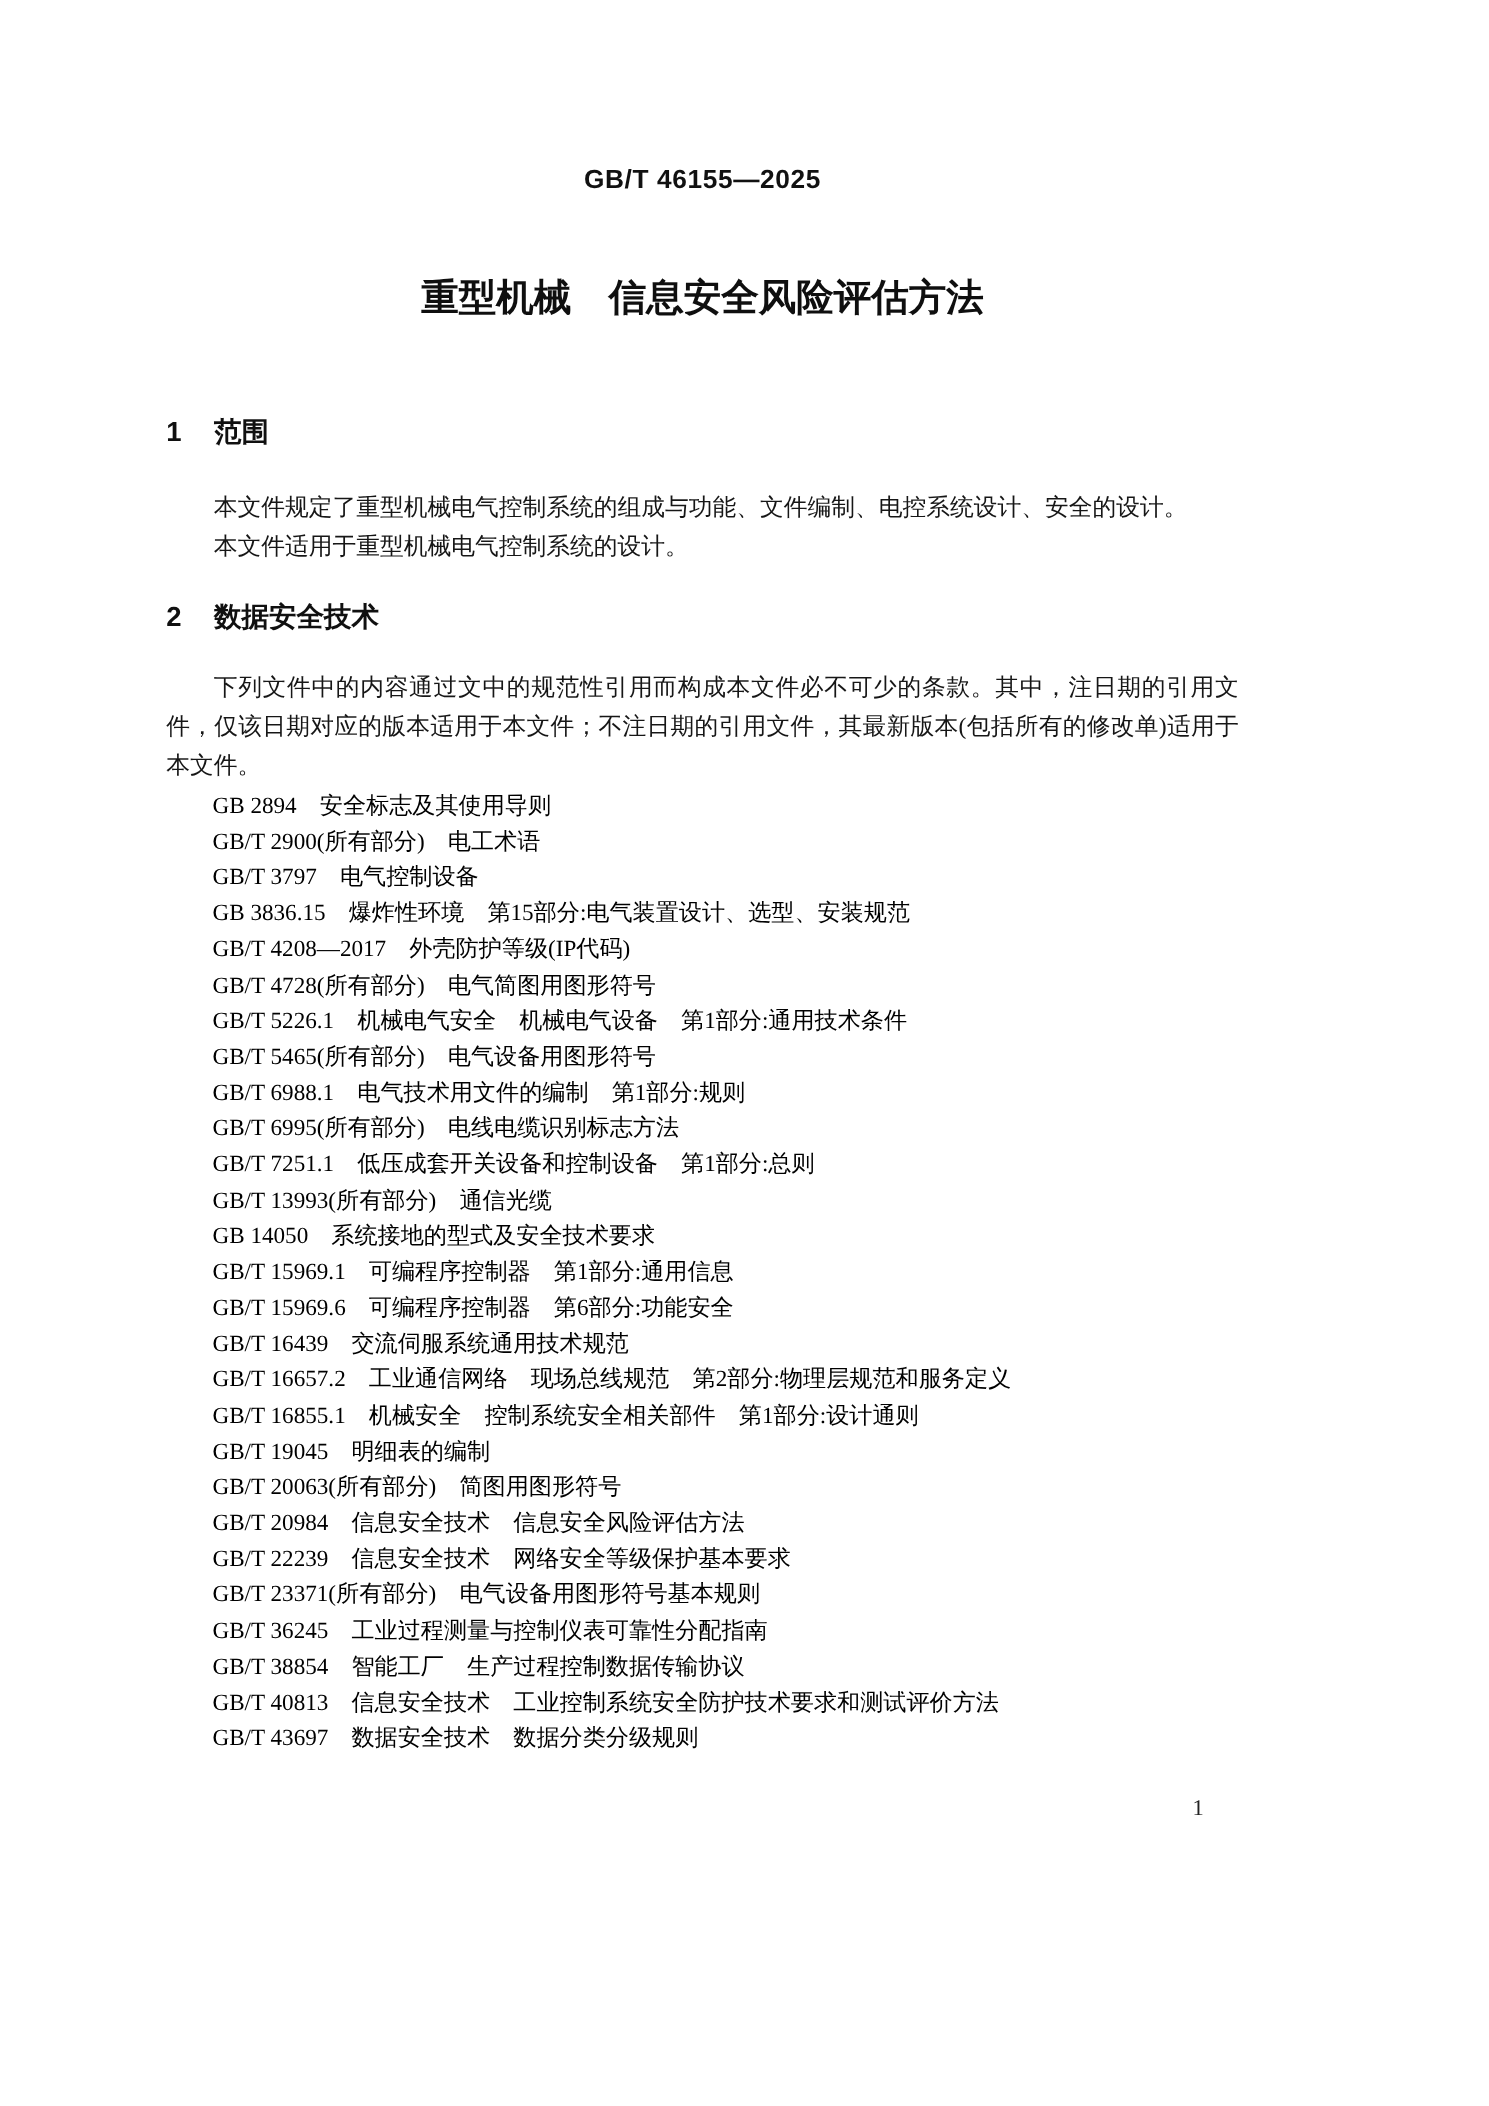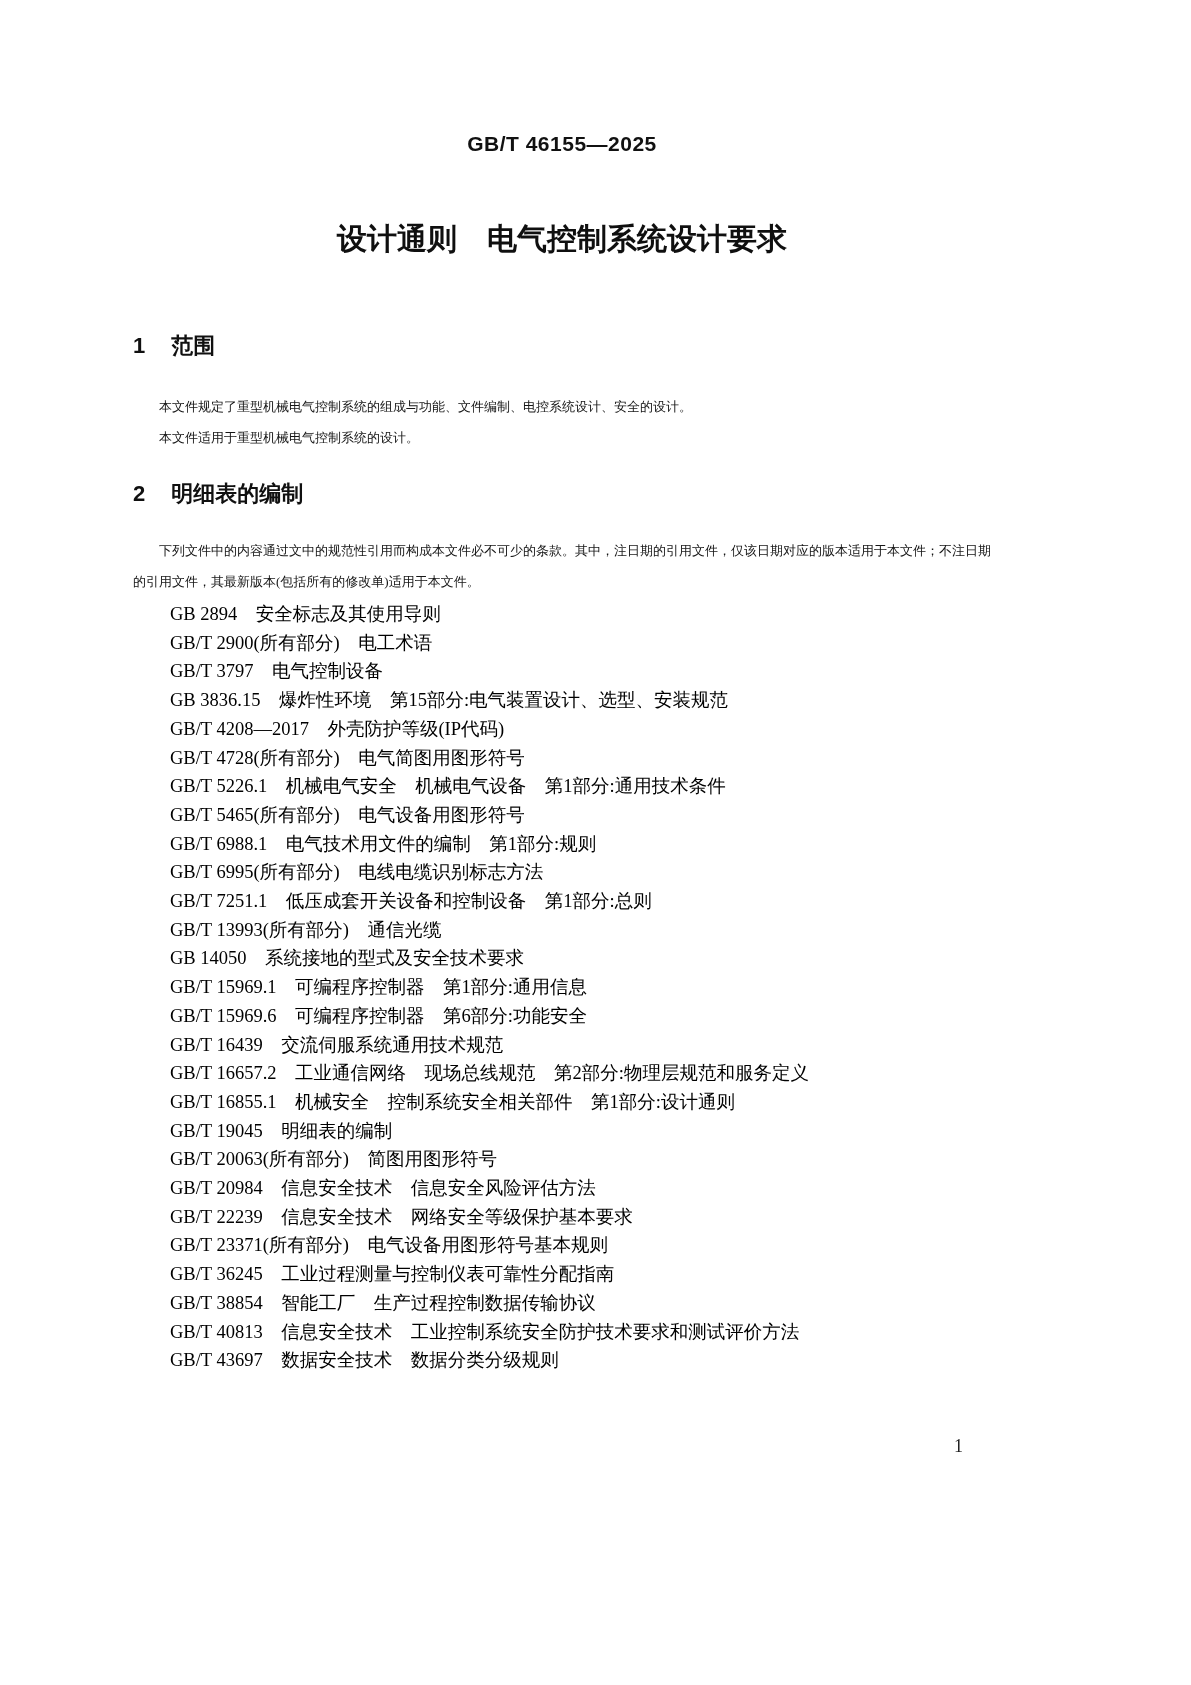--- a/index.html
+++ b/index.html
@@ -42,21 +42,21 @@
     font-weight: 700;
     font-size: 22px;
     line-height: 22px;
     color: #101010;
   }
   .section-scope .section-heading { margin-top: 78px; }
   .section-refs  .section-heading { margin-top: 30px; }
   .sec-num { display: inline-block; margin-right: 26px; }
   .body-para {
     margin-top: 0;
-    font-size: 13px;
+    font-size: 19px;
     line-height: 31px;
     text-indent: 2em;
     text-align: justify;
     color: #161616;
   }
   .section-scope .body-para:first-of-type { margin-top: 34px; }
   .section-refs  .intro { margin-top: 30px; }
   .ref-list { margin-top: 3px; }
   .ref-line {
     padding-left: 37px;
@@ -77,33 +77,33 @@
 </style>
 </head>
 <body>
 
 <div class="page">
 
   <header class="doc-header">
     <span class="doc-number">GB/T 46155—2025</span>
   </header>
 
-  <h1 class="doc-title">设计通则　电气控制系统设计要求</h1>
+  <h1 class="doc-title">重型机械　信息安全风险评估方法</h1>
 
   <section class="section-scope">
     <h2 class="section-heading">
       <span class="sec-num">1</span><span class="sec-title">范围</span>
     </h2>
     <p class="body-para">本文件规定了重型机械电气控制系统的组成与功能、文件编制、电控系统设计、安全的设计。</p>
     <p class="body-para">本文件适用于重型机械电气控制系统的设计。</p>
   </section>
 
   <section class="section-refs">
     <h2 class="section-heading">
-      <span class="sec-num">2</span><span class="sec-title">明细表的编制</span>
+      <span class="sec-num">2</span><span class="sec-title">数据安全技术</span>
     </h2>
     <p class="body-para intro">下列文件中的内容通过文中的规范性引用而构成本文件必不可少的条款。其中，注日期的引用文件，仅该日期对应的版本适用于本文件；不注日期的引用文件，其最新版本(包括所有的修改单)适用于本文件。</p>
 
     <div class="ref-list">
 
     <p class="ref-line">GB 2894　安全标志及其使用导则</p>
         <p class="ref-line">GB/T 2900(所有部分)　电工术语</p>
         <p class="ref-line">GB/T 3797　电气控制设备</p>
         <p class="ref-line">GB 3836.15　爆炸性环境　第15部分:电气装置设计、选型、安装规范</p>
         <p class="ref-line">GB/T 4208—2017　外壳防护等级(IP代码)</p>

